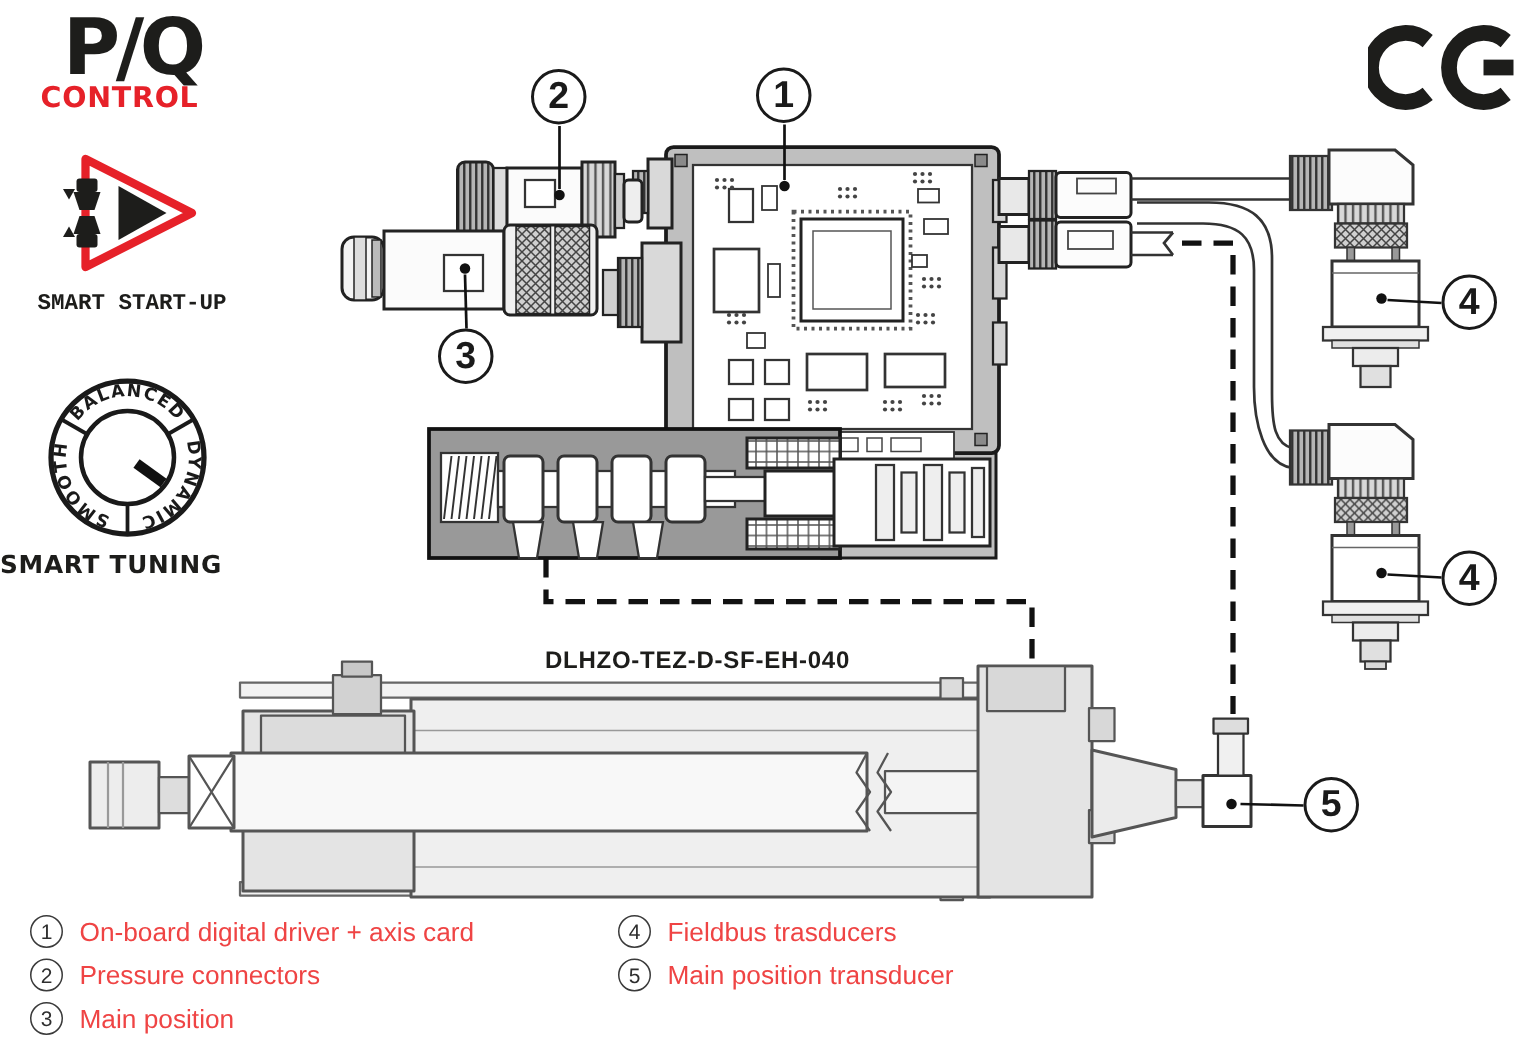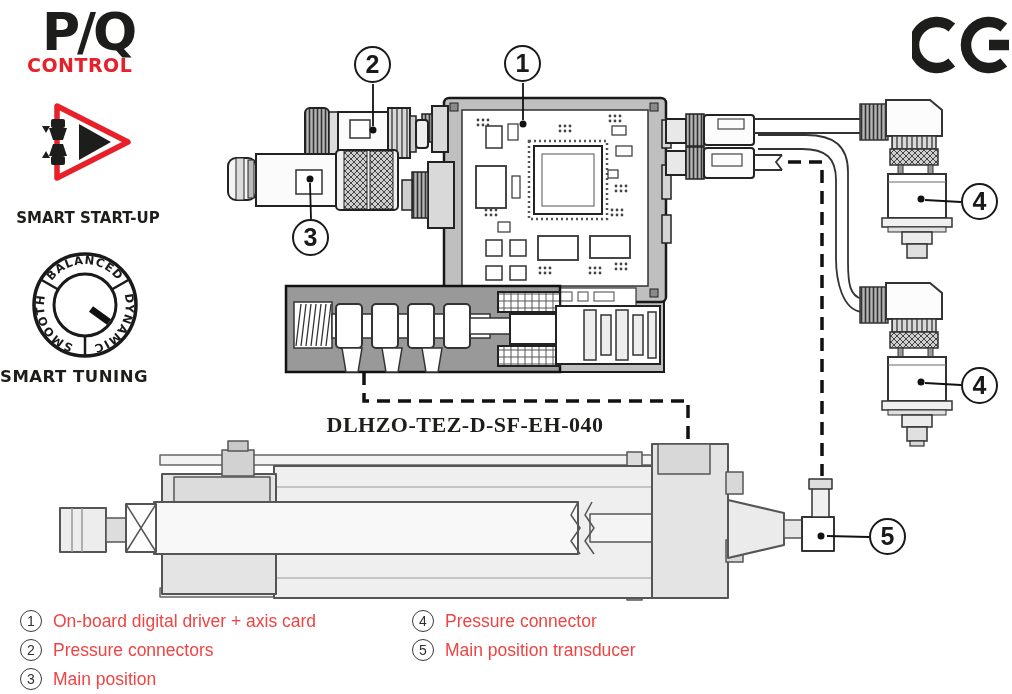--- a/index.html
+++ b/index.html
@@ -10,22 +10,22 @@
   .pq-line1{font-family:"DejaVu Sans", sans-serif;font-weight:bold;font-size:52px;
             letter-spacing:-3px;line-height:52px;color:#1d1d1b;margin-left:16px;}
   .pq-line2{font-family:"DejaVu Sans", sans-serif;font-weight:bold;font-size:19px;
             letter-spacing:0.5px;color:#e62129;margin-top:-4px;margin-left:1px;}
   
   .badge-text{font-family:"DejaVu Sans", sans-serif;font-weight:bold;font-size:15px;
               line-height:21px;text-align:center;color:#1d1d1b;}
   .tuning-label{font-family:"DejaVu Sans", sans-serif;font-weight:bold;font-size:16.5px;
                 color:#1d1d1b;letter-spacing:0.5px;}
   
-  .product-code{font-family:Liberation Serif, serif;font-weight:bold;font-size:22px;
-                letter-spacing:0.5px;color:#1d1d1b;text-align:center;width:400px;}
+  .product-code{font-family:Liberation Sans, sans-serif;font-weight:bold;font-size:16px;
+                letter-spacing:0.5px;color:#1d1d1b;text-align:center;width:400px;margin-top:20px;}
   
   .callout{width:37px;height:37px;border:2.5px solid #1a1a1a;border-radius:50%;
            background:#fff;display:flex;align-items:center;justify-content:center;
            font-weight:bold;font-size:25px;color:#1a1a1a;box-sizing:border-box;}
   
   .legend-row{display:flex;align-items:center;margin-bottom:7px;height:22px;}
   .legend-num{width:22px;height:22px;border:1.5px solid #3a3a3a;border-radius:50%;
               display:flex;align-items:center;justify-content:center;font-size:14px;
               color:#2e2e2e;box-sizing:border-box;flex:0 0 22px;}
   .legend-text{font-size:17.5px;color:#ef4444;margin-left:11px;white-space:nowrap;}
@@ -268,21 +268,21 @@
   <svg width="92" height="92" style="display:block;margin:0 auto;" viewBox="0 0 92 92">
     <path d="M15,10 L15,82 L86,46 Z" fill="none" stroke="#e62129" stroke-width="5.5" stroke-linejoin="round"></path>
     <path d="M37,28 L37,64 L69,46 Z" fill="#1d1d1b"></path>
     <rect x="9" y="23" width="14" height="9" rx="2" fill="#1d1d1b"></rect>
     <path d="M7,32 L25,32 L21,44 L11,44 Z" fill="#1d1d1b"></path>
     <path d="M11,48 L21,48 L25,60 L7,60 Z" fill="#1d1d1b"></path>
     <rect x="9" y="60" width="14" height="9" rx="2" fill="#1d1d1b"></rect>
     <path d="M0,30 L8,30 L4,37 Z" fill="#1d1d1b"></path>
     <path d="M0,62 L8,62 L4,55 Z" fill="#1d1d1b"></path>
   </svg>
-  <div class="badge-text" style="margin-top:20px;">
+  <div class="badge-text" style="margin-top:4px;font-family:Liberation Mono, monospace;">
     <div>SMART START-UP</div>
   </div>
 </div>
 
 <div class="abs" style="left:0;top:249px;width:170px;">
   <svg width="112" height="112" style="display:block;margin:0 auto;" viewBox="0 0 112 112">
     <circle cx="56" cy="56" r="51" fill="#fff" stroke="#1a1a1a" stroke-width="3.5"></circle>
     <circle cx="56" cy="56" r="31" fill="#fff" stroke="#1a1a1a" stroke-width="3"></circle>
     <line x1="62" y1="60" x2="80" y2="73" stroke="#111" stroke-width="7"></line>
     <line x1="29.2" y1="40.5" x2="11.8" y2="30.5" stroke="#1a1a1a" stroke-width="2.5"></line>
@@ -331,19 +331,19 @@
     <span class="legend-text">Pressure connectors</span>
   </div>
   <div class="legend-row">
     <span class="legend-num">3</span>
     <span class="legend-text">Main position</span>
   </div>
 </div>
 <div class="abs" style="left:412px;top:610px;">
   <div class="legend-row">
     <span class="legend-num">4</span>
-    <span class="legend-text">Pressure connector</span>
+    <span class="legend-text">Fieldbus trasducers</span>
   </div>
   <div class="legend-row">
     <span class="legend-num">5</span>
     <span class="legend-text">Main position transducer</span>
   </div>
 </div>
 
 </body></html>

